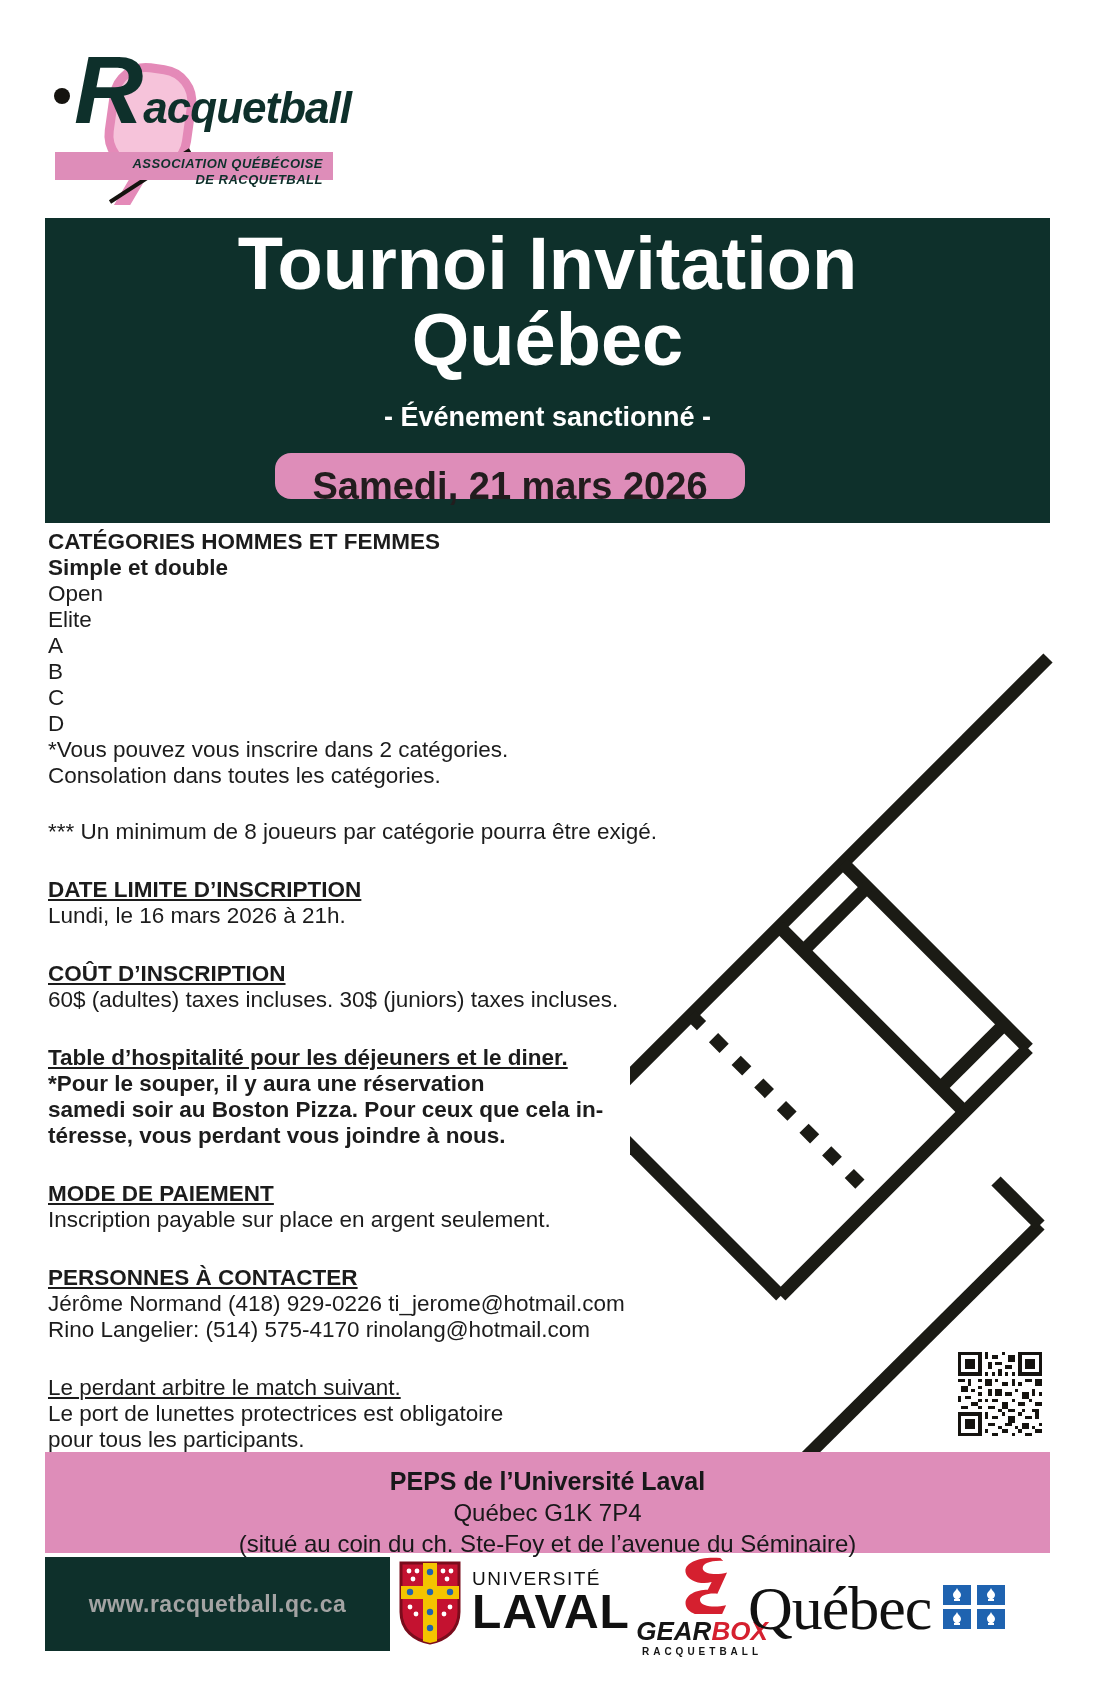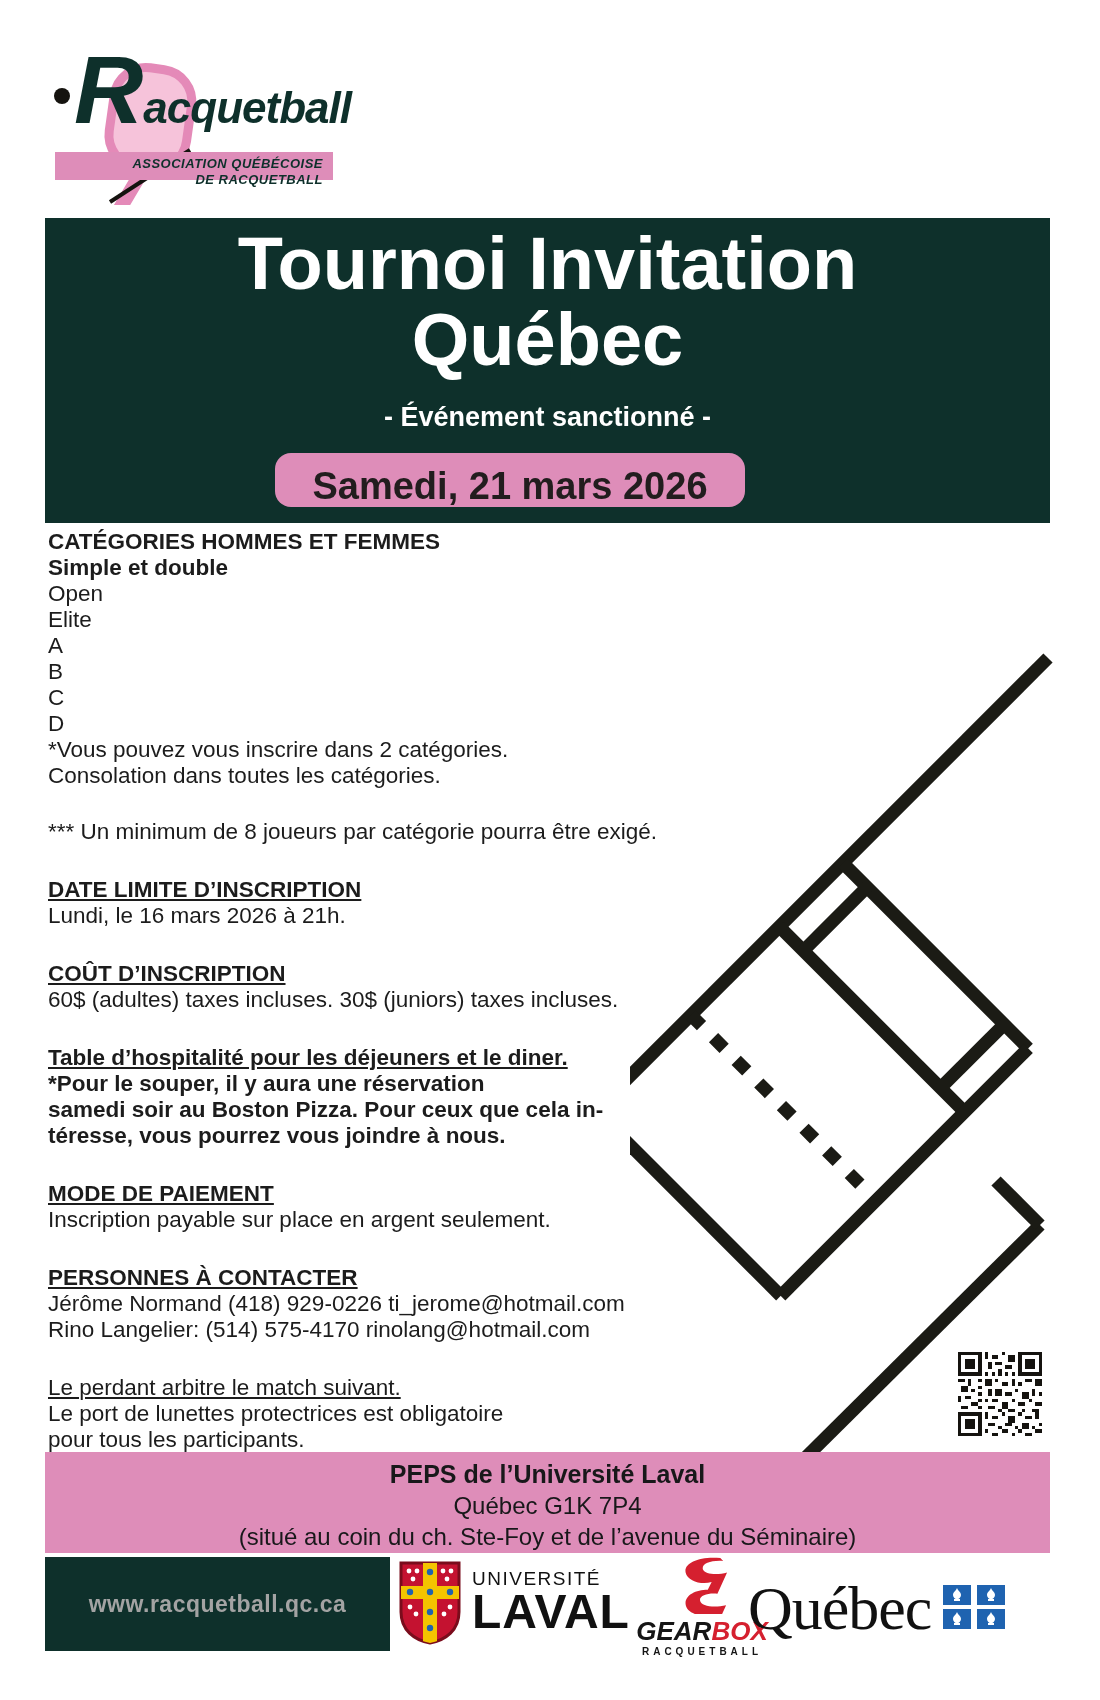--- a/index.html
+++ b/index.html
@@ -28,40 +28,40 @@
   
   .header-block {
     position:absolute; left:45px; top:218px; width:1005px; height:305px;
     background:#0e302b; text-align:center; color:#ffffff;
   }
   .title-line1 { padding-top:8px; font-size:74px; line-height:76px; font-weight:bold; letter-spacing:0; }
   .title-line2 { font-size:74px; line-height:76px; font-weight:bold; }
   .header-subtitle { margin-top:24px; font-size:27px; font-weight:bold; }
 
   .date-banner {
-    position:absolute; left:275px; top:453px; width:470px; height:54px;
+    position:absolute; left:275px; top:453px; width:470px; height:46px;
     background:#de8db9; border-radius:16px; z-index:3;
     text-align:center; font-size:38px; font-weight:bold; line-height:66px; color:#221d1e;
   }
 
   
   .body-text { position:absolute; left:48px; top:529px; width:690px; z-index:2;
     font-size:22.5px; line-height:26px; color:#1c1c1c; }
   .b { font-weight:bold; }
   .gap30 { margin-top:30px; }
   .gap32 { margin-top:32px;text-decoration:underline; }
 
   
   .court { position:absolute; left:630px; top:595px; width:470px; height:860px; z-index:1; }
   .qr { position:absolute; left:958px; top:1352px; width:84px; height:84px; z-index:2; }
 
   
   .venue-band {
     position:absolute; left:45px; top:1452px; width:1005px; height:101px;
-    background:#de8db9; text-align:center; color:#18181a; z-index:4; padding-top:7px;
+    background:#de8db9; text-align:center; color:#18181a; z-index:4; padding-top:14px;
   }
   .venue-line1 { font-size:25px; font-weight:bold; line-height:31px; }
   .venue-line2 { font-size:24px; line-height:31px; }
   .venue-line3 { font-size:24px; line-height:31px; }
 
   
   .web-bar {
     position:absolute; left:45px; top:1557px; width:345px; height:94px;
     background:#0e302b; color:#a3a3a3; font-weight:bold; font-size:23px;
     text-align:center; line-height:94px; letter-spacing:.5px;
@@ -136,21 +136,21 @@
     <div>*Vous pouvez vous inscrire dans 2 catégories.</div>
     <div>Consolation dans toutes les catégories.</div>
     <div class="gap30">*** Un minimum de 8 joueurs par catégorie pourra être exigé.</div>
     <div class="b gap32">DATE LIMITE D’INSCRIPTION</div>
     <div>Lundi, le 16 mars 2026 à 21h.</div>
     <div class="b gap32">COÛT D’INSCRIPTION</div>
     <div>60$ (adultes) taxes incluses. 30$ (juniors) taxes incluses.</div>
     <div class="b gap32">Table d’hospitalité pour les déjeuners et le diner.</div>
     <div class="b">*Pour le souper, il y aura une réservation</div>
     <div class="b">samedi soir au Boston Pizza. Pour ceux que cela in-</div>
-    <div class="b">téresse, vous pourrez vous joindre à nous.</div>
+    <div class="b">téresse, vous perdant vous joindre à nous.</div>
     <div class="b gap32">MODE DE PAIEMENT</div>
     <div>Inscription payable sur place en argent seulement.</div>
     <div class="b gap32">PERSONNES À CONTACTER</div>
     <div>Jérôme Normand (418) 929-0226 ti_jerome@hotmail.com</div>
     <div>Rino Langelier: (514) 575-4170 rinolang@hotmail.com</div>
     <div class="gap32">Le perdant arbitre le match suivant.</div>
     <div>Le port de lunettes protectrices est obligatoire</div>
     <div>pour tous les participants.</div>
   </div>
 

